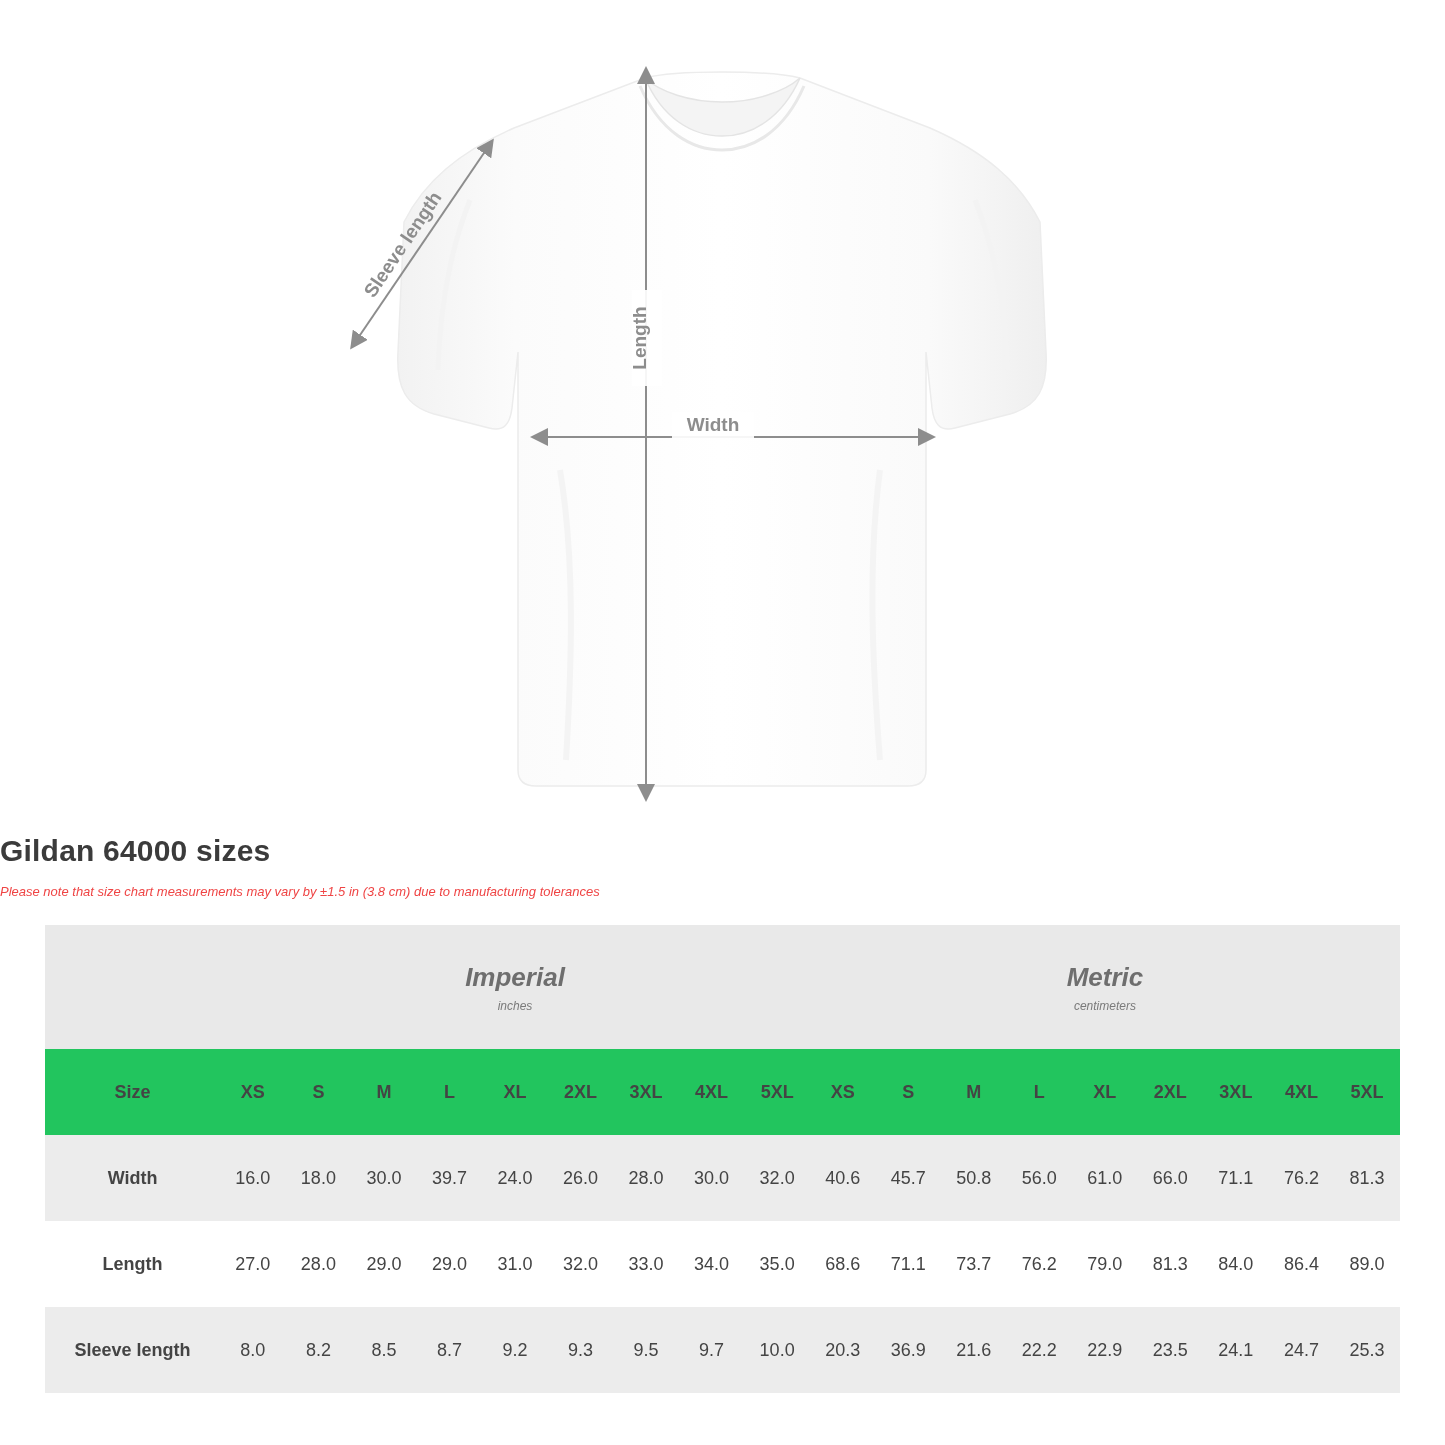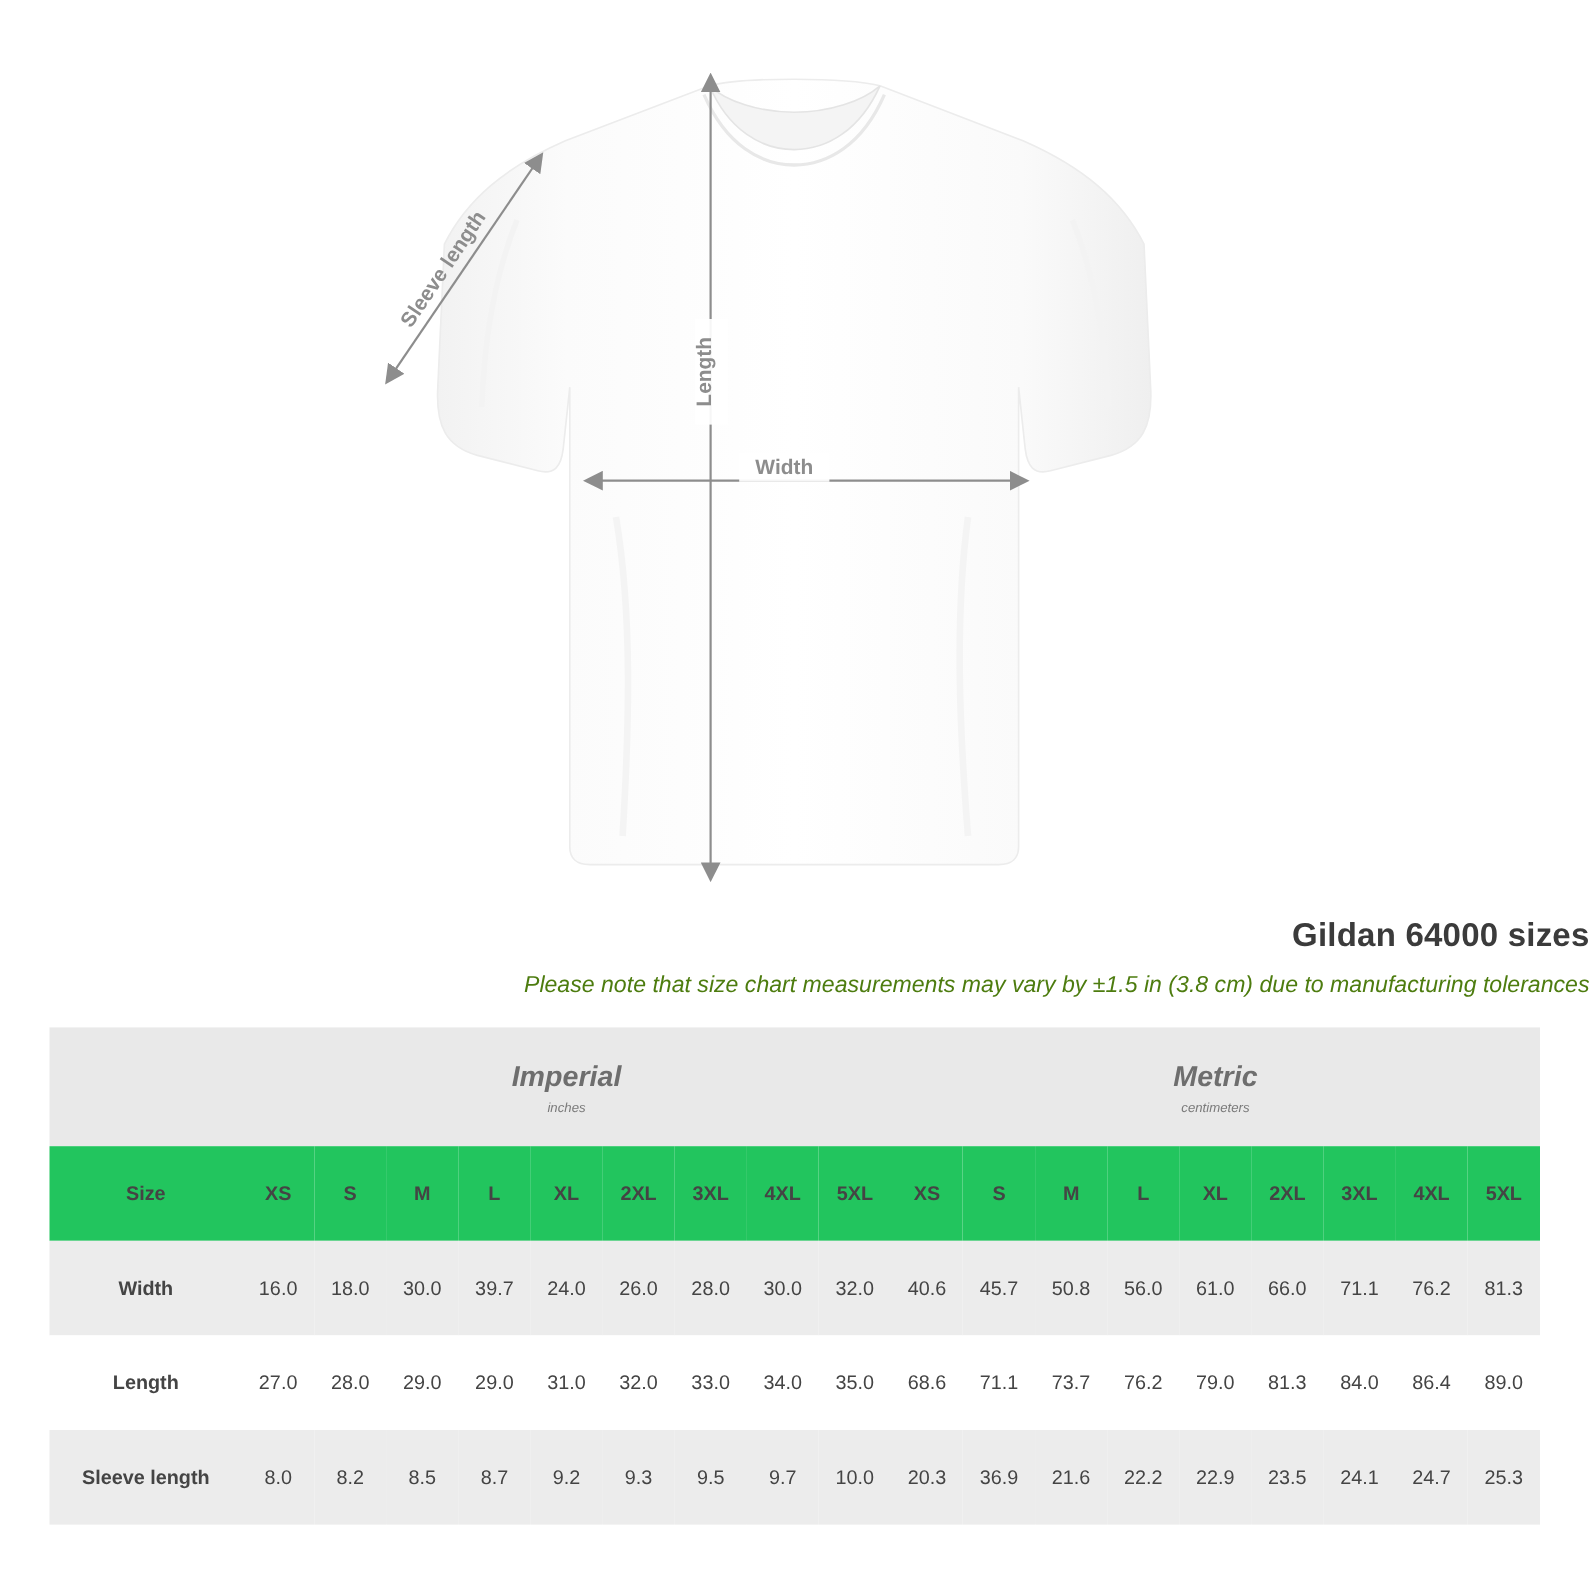--- a/index.html
+++ b/index.html
@@ -26,54 +26,54 @@
     position: relative;
     width: 1445px;
     height: 830px;
   }
   .illustration svg {
     display: block;
   }
 
   
   .title-block {
-    text-align: right;
+    text-align: left;
     margin-top: 4px;
   }
   .chart-title {
     font-size: 30px;
     font-weight: bold;
     color: #3b3b3b;
     letter-spacing: 0.2px;
   }
   .chart-note {
-    font-size: 21px;
+    font-size: 13px;
     font-style: italic;
-    color: #4d7c0f;
+    color: #ef4444;
     margin-top: 16px;
   }
 
   
   .table-wrap {
     margin: 26px 45px 0 45px;
   }
   table.size-table {
     border-collapse: collapse;
     width: 1355px;
     table-layout: fixed;
   }
   table.size-table td, table.size-table th {
     text-align: center;
     vertical-align: middle;
     font-size: 18px;
     color: #444444;
     border: none;
   }
   .unit-head {
-    height: 108px;
+    height: 124px;
   }
   .unit-head td {
     background: #e9e9e9;
   }
   .unit-name {
     font-size: 26px;
     font-style: italic;
     font-weight: bold;
     color: #6e6e6e;
     line-height: 1.25;

